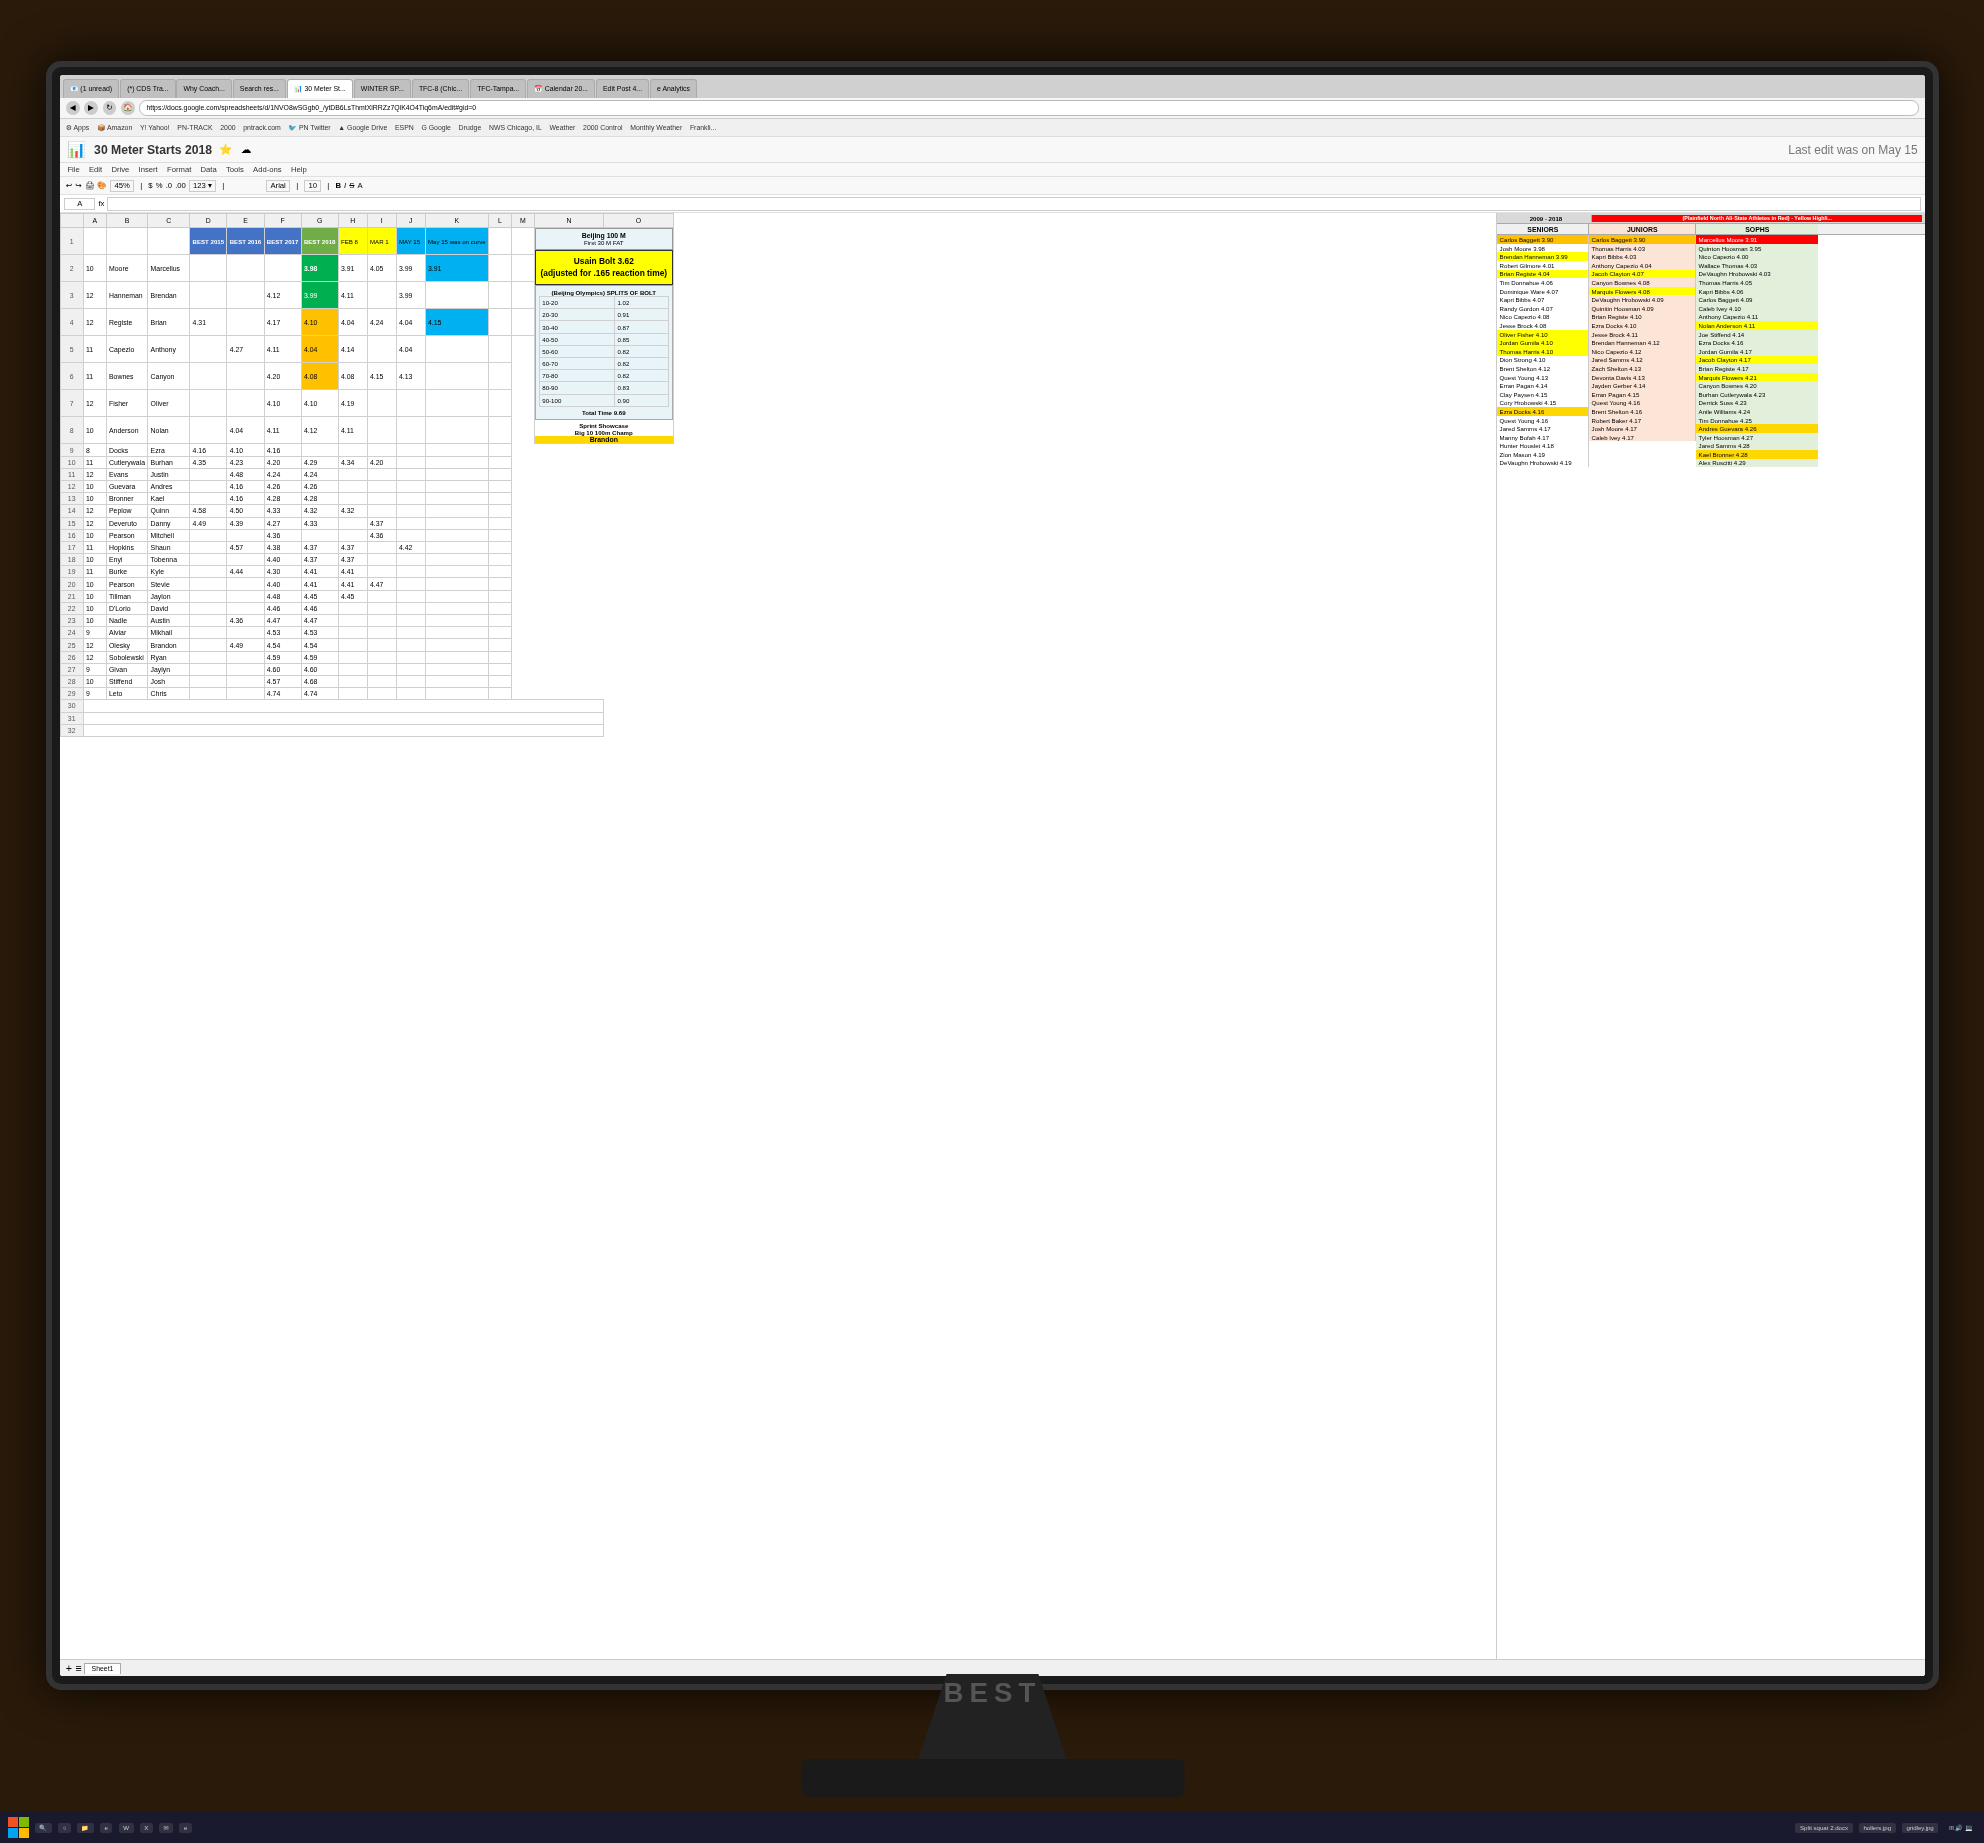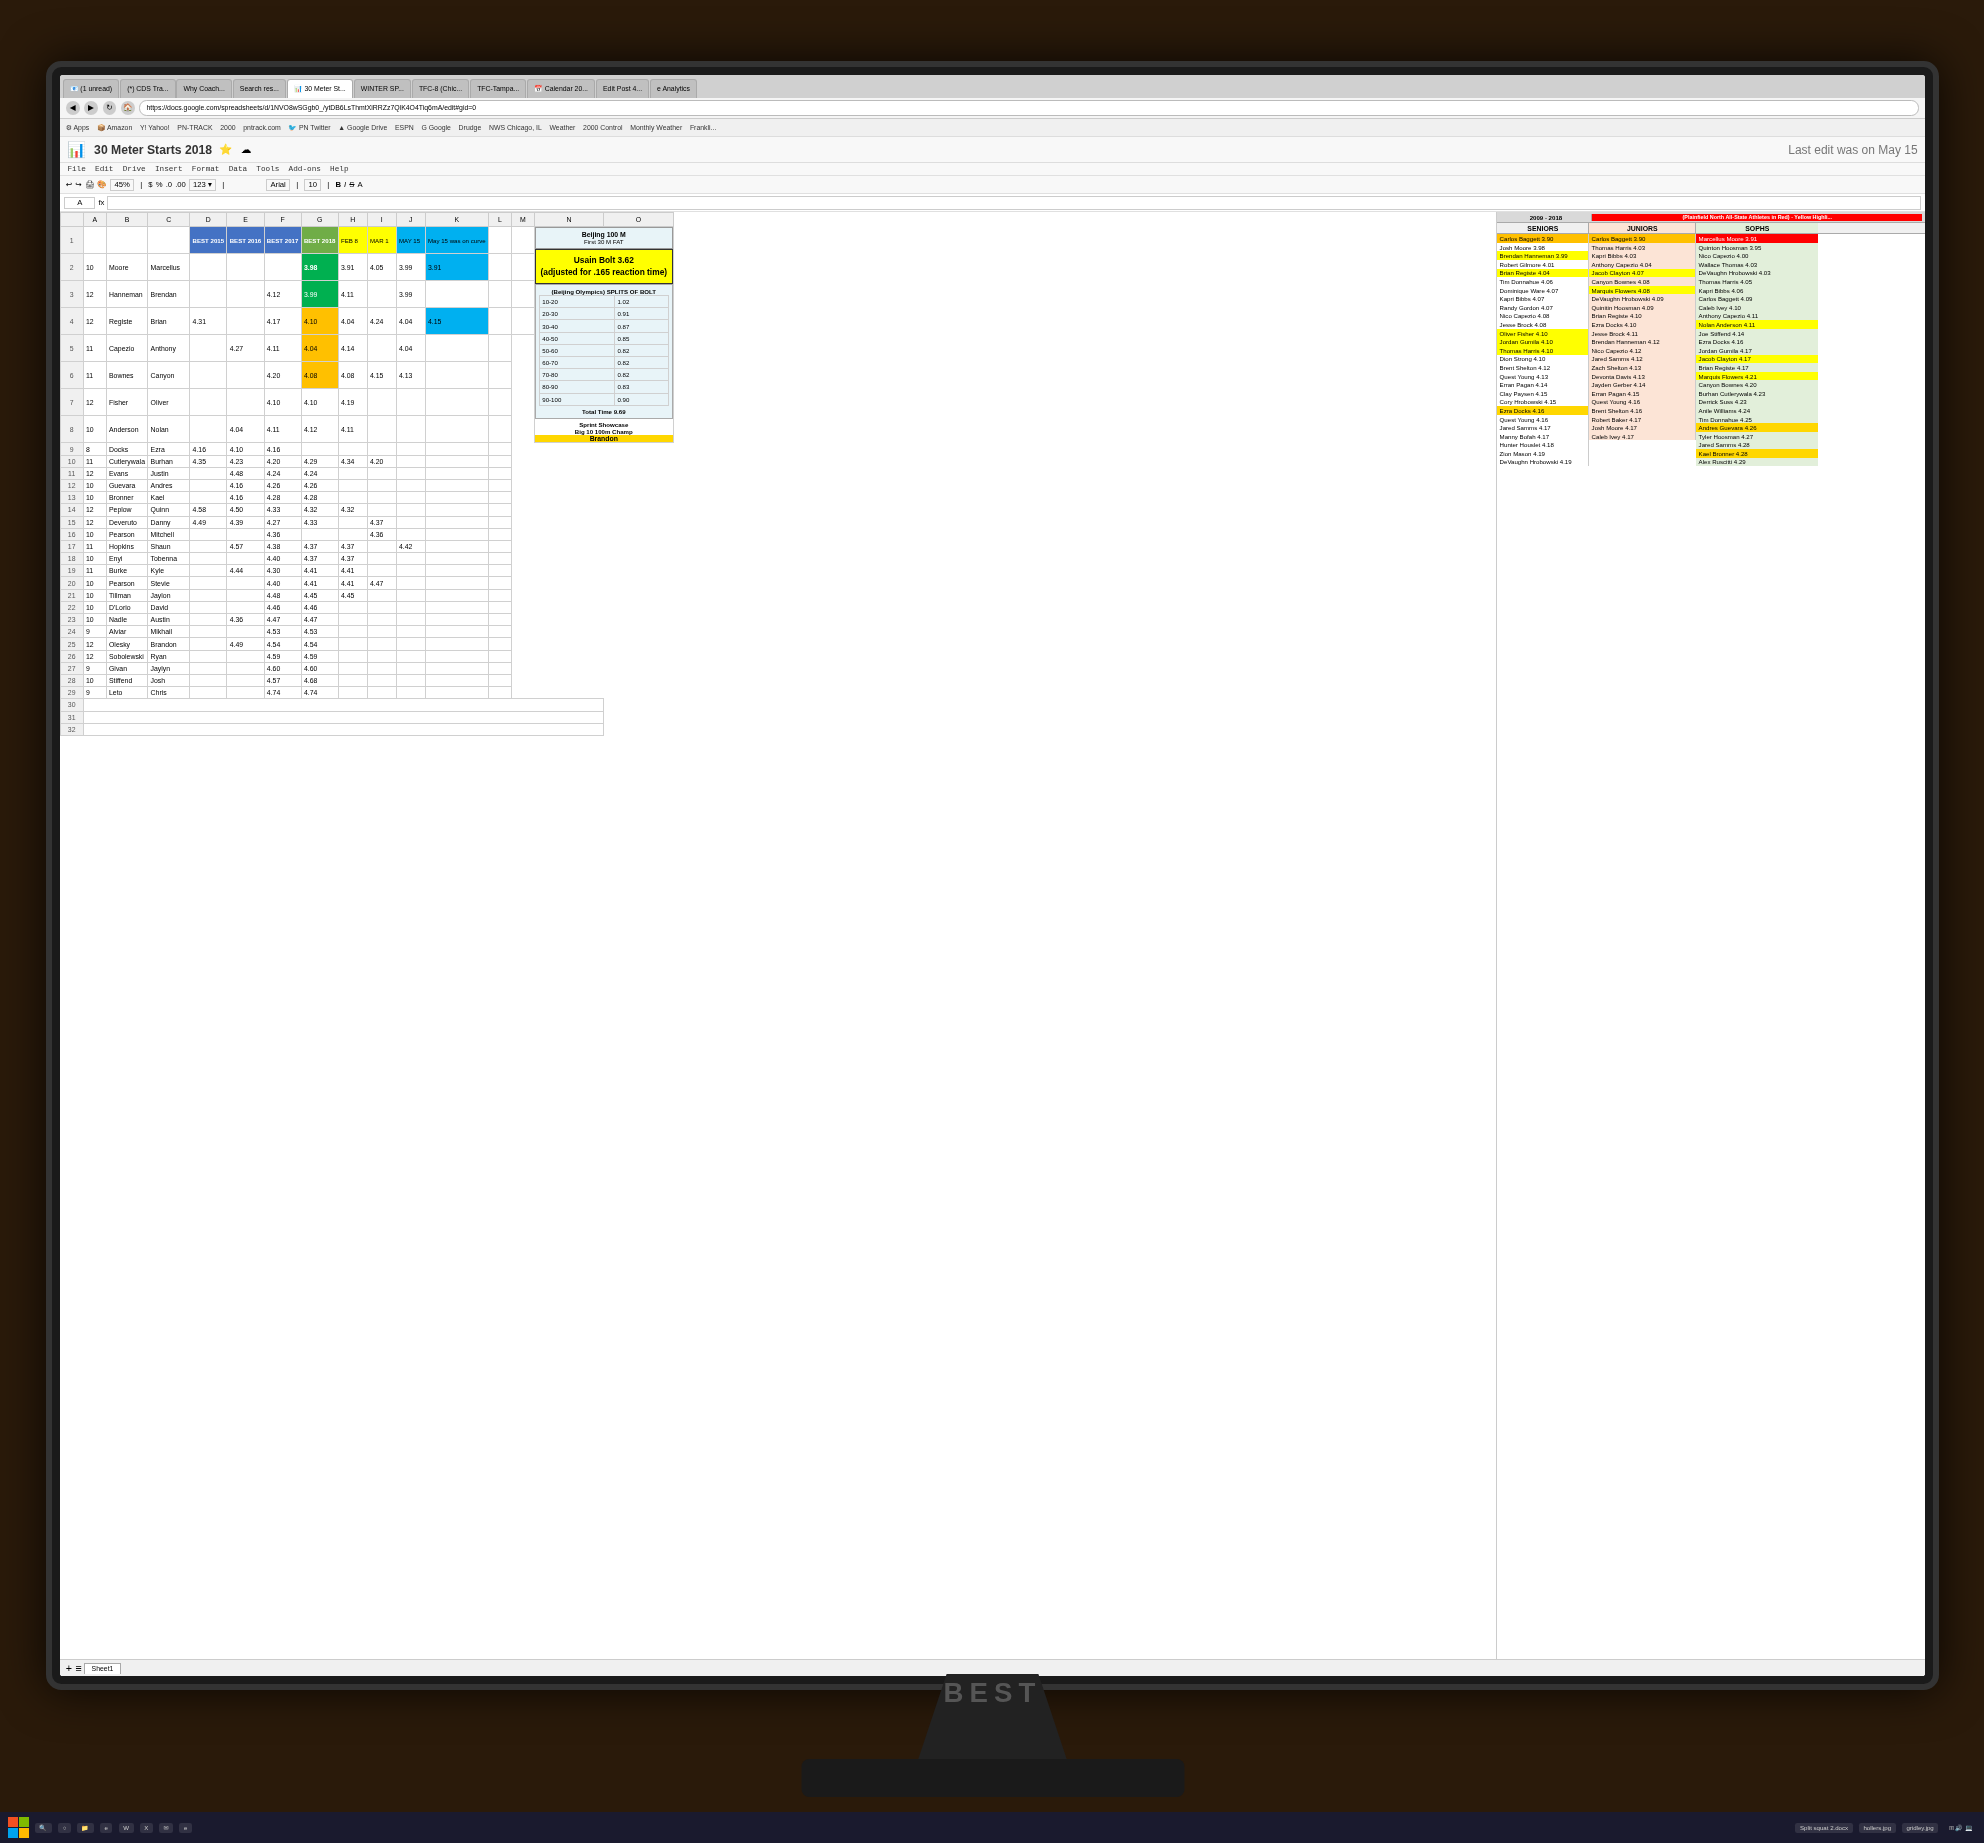--- a/index.html
+++ b/index.html
@@ -192,21 +192,20 @@
       gap: 9.2px;
       padding: 2.3px 7.7px;
       background: #f8f8f8;
       border-bottom: 0.8px solid #e0e0e0;
       font-size: 7.7px;
     }
 
     .menu-item {
       cursor: pointer;
       color: #333;
-      font-family: Liberation Mono, monospace;
     }
 
     .toolbar {
       background: #f8f8f8;
       padding: 2.3px 6.1px;
       border-bottom: 0.8px solid #e0e0e0;
       display: flex;
       align-items: center;
       gap: 3.1px;
       font-size: 7.7px;

